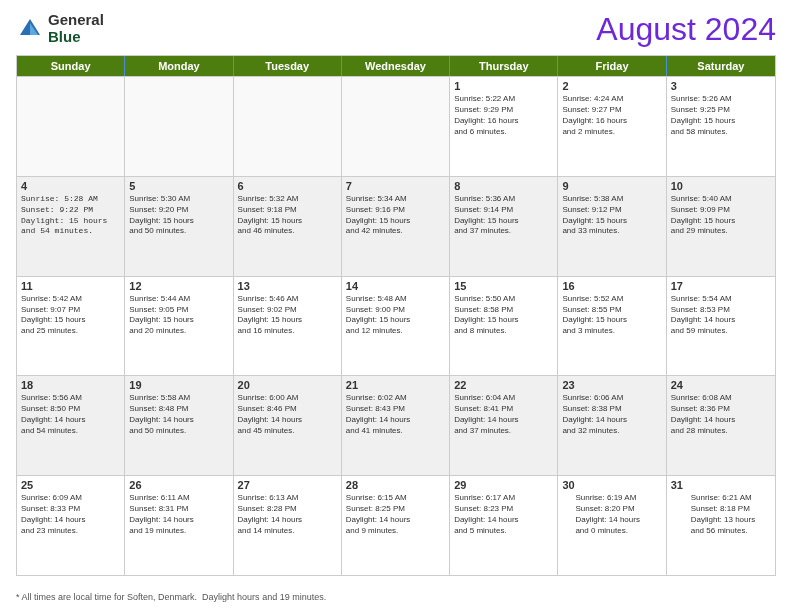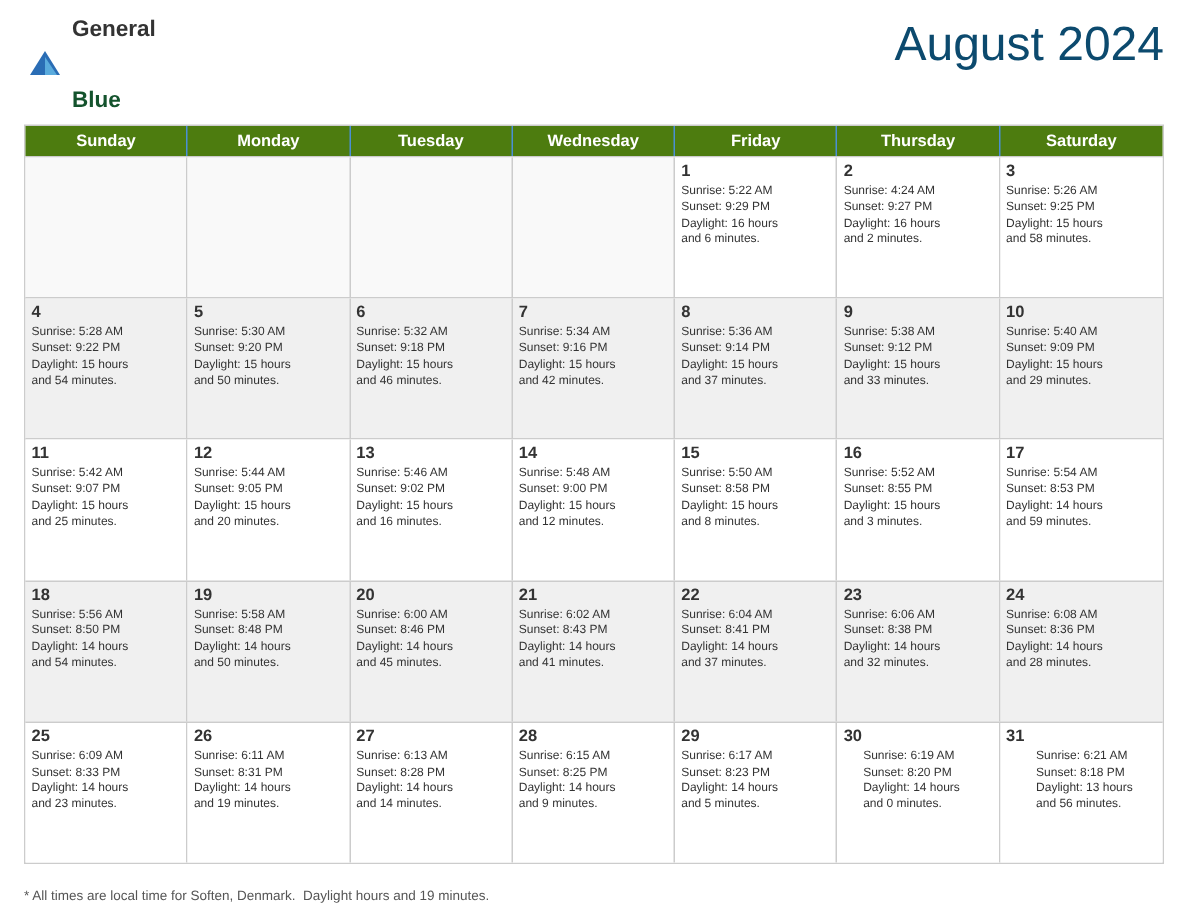--- a/index.html
+++ b/index.html
@@ -25,21 +25,20 @@
     }
     .logo {
       display: flex;
       align-items: center;
       gap: 4px;
     }
     .logo-text {
       display: flex;
       flex-direction: column;
       line-height: 1.1;
-      gap: 30px;
     }
     .logo-general {
       font-size: 15px;
       font-weight: bold;
       color: #333;
     }
     .logo-blue {
       font-size: 15px;
       font-weight: bold;
       color: #14532d;
@@ -47,21 +46,21 @@
     .logo-icon {
       width: 28px;
       height: 28px;
     }
     .title-block {
       text-align: right;
     }
     .month-year {
       font-size: 32px;
       font-weight: normal;
-      color: #0c4a6e;
+      color: #6d28d9;
       line-height: 1.1;
       text-align: right;
     }
     .location {
       font-size: 14px;
       color: #555;
     }
     .calendar {
       flex: 1;
       display: flex;
@@ -143,22 +142,22 @@
       <div class="month-year">August 2024</div>
     </div>
   </div>
 
   <div class="calendar">
     <div class="cal-header">
     <div class="cal-header-cell">Sunday</div>
         <div class="cal-header-cell">Monday</div>
         <div class="cal-header-cell">Tuesday</div>
         <div class="cal-header-cell">Wednesday</div>
+        <div class="cal-header-cell">Thursday</div>
         <div class="cal-header-cell">Friday</div>
-        <div class="cal-header-cell">Thursday</div>
         <div class="cal-header-cell">Saturday</div>
       </div>
     <div class="cal-body">
     <div class="cal-row">
           <div class="cal-cell empty"></div>
           <div class="cal-cell empty"></div>
           <div class="cal-cell empty"></div>
           <div class="cal-cell empty"></div>
           <div class="cal-cell">
             <span class="day-number">1</span>
@@ -178,21 +177,21 @@
             <span class="day-number">3</span>
             <div class="cell-text" style="white-space: pre-line;">Sunrise: 5:26 AM
 Sunset: 9:25 PM
 Daylight: 15 hours
 and 58 minutes.</div>
           </div>
         </div>
         <div class="cal-row">
           <div class="cal-cell shaded">
             <span class="day-number">4</span>
-            <div class="cell-text" style="white-space: pre-line;">Sunrise: 5:28 AM
+            <div class="cell-text" style="white-space: pre-line; font-family: Liberation Mono, monospace;">Sunrise: 5:28 AM
 Sunset: 9:22 PM
 Daylight: 15 hours
 and 54 minutes.</div>
           </div>
           <div class="cal-cell shaded">
             <span class="day-number">5</span>
             <div class="cell-text" style="white-space: pre-line;">Sunrise: 5:30 AM
 Sunset: 9:20 PM
 Daylight: 15 hours
 and 50 minutes.</div>

